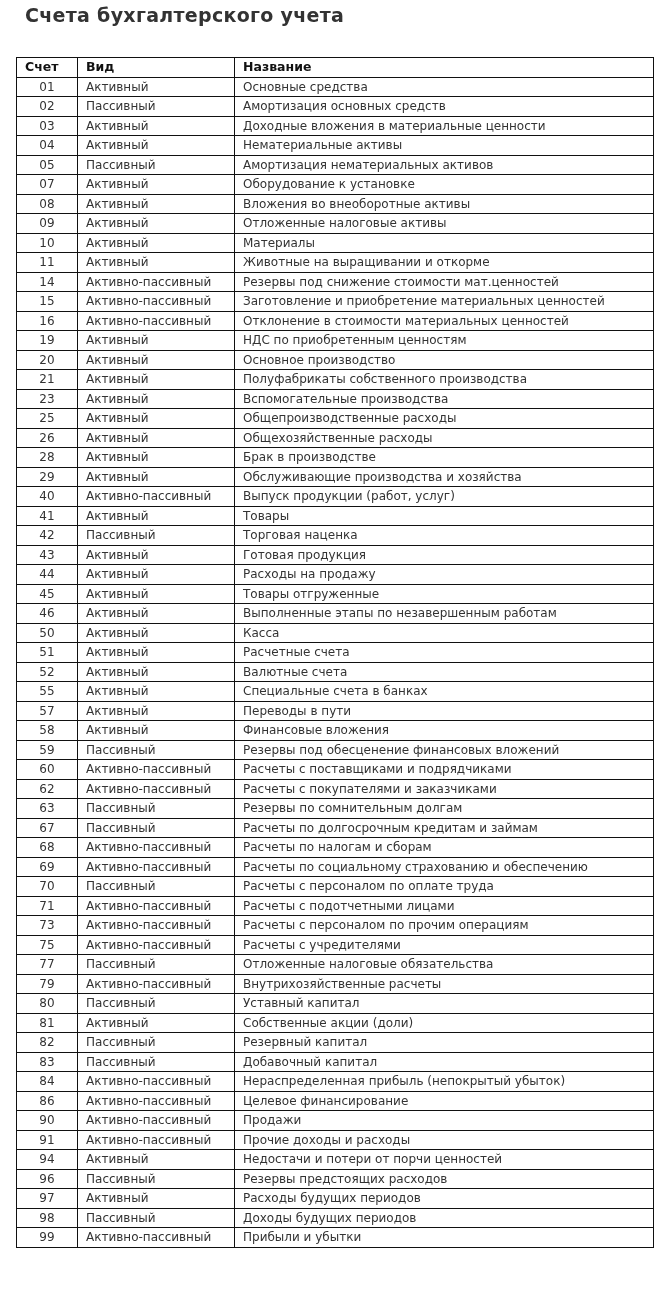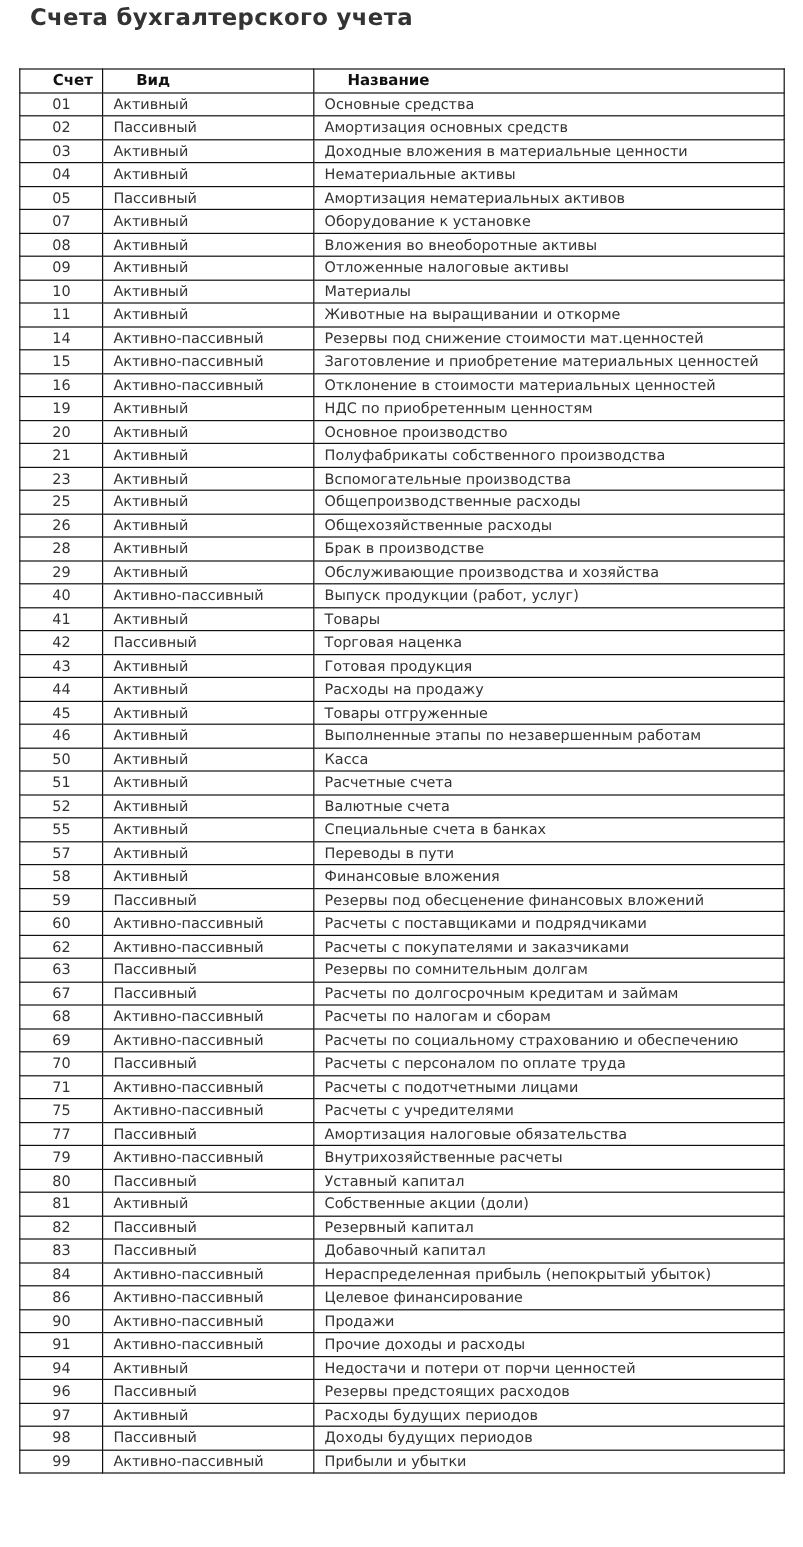--- a/index.html
+++ b/index.html
@@ -1,20 +1,20 @@
 <!DOCTYPE html>
 <html><head>
   <meta charset="utf-8">
   <style>
     html, body { margin: 0; padding: 0; background: #ffffff; }
     body { width: 669px; height: 1289px; position: relative; font-family: "DejaVu Sans", sans-serif; color: #222; overflow: hidden; }
     .title { position: absolute; left: 25px; top: 4px; font-size: 19px; font-weight: bold; color: #333; letter-spacing: 0.3px; }
     table.accounts { position: absolute; left: 16px; top: 57px; width: 638px; border-collapse: collapse; font-size: 12px; }
     table.accounts td, table.accounts th { border: 1px solid #111; padding: 0 8px; height: 18.5px; line-height: 18.5px; white-space: nowrap; color: #333; font-weight: normal; }
-    table.accounts th { font-weight: bold; color: #111; font-size: 12.5px; text-align: left; padding-left: 27px; }
+    table.accounts th { font-weight: bold; color: #111; font-size: 12.5px; text-align: left; }
     th.c-num { text-align: left; padding-left: 6px; }
     td.c-num { text-align: center; width: 44px; padding: 0; }
     .c-type { width: 140px; }
   </style>
 </head>
 <body>
 
 <div class="title">Счета бухгалтерского учета</div>
 
 <table class="accounts">
@@ -235,28 +235,33 @@
         <td class="c-num">70</td>
         <td class="c-type">Пассивный</td>
         <td>Расчеты с персоналом по оплате труда</td>
       </tr>
       <tr>
         <td class="c-num">71</td>
         <td class="c-type">Активно-пассивный</td>
         <td>Расчеты с подотчетными лицами</td>
       </tr>
       <tr>
+        <td class="c-num">73</td>
+        <td class="c-type">Активно-пассивный</td>
+        <td>Расчеты с персоналом по прочим операциям</td>
+      </tr>
+      <tr>
         <td class="c-num">75</td>
         <td class="c-type">Активно-пассивный</td>
         <td>Расчеты с учредителями</td>
       </tr>
       <tr>
         <td class="c-num">77</td>
         <td class="c-type">Пассивный</td>
-        <td>Амортизация налоговые обязательства</td>
+        <td>Отложенные налоговые обязательства</td>
       </tr>
       <tr>
         <td class="c-num">79</td>
         <td class="c-type">Активно-пассивный</td>
         <td>Внутрихозяйственные расчеты</td>
       </tr>
       <tr>
         <td class="c-num">80</td>
         <td class="c-type">Пассивный</td>
         <td>Уставный капитал</td>

